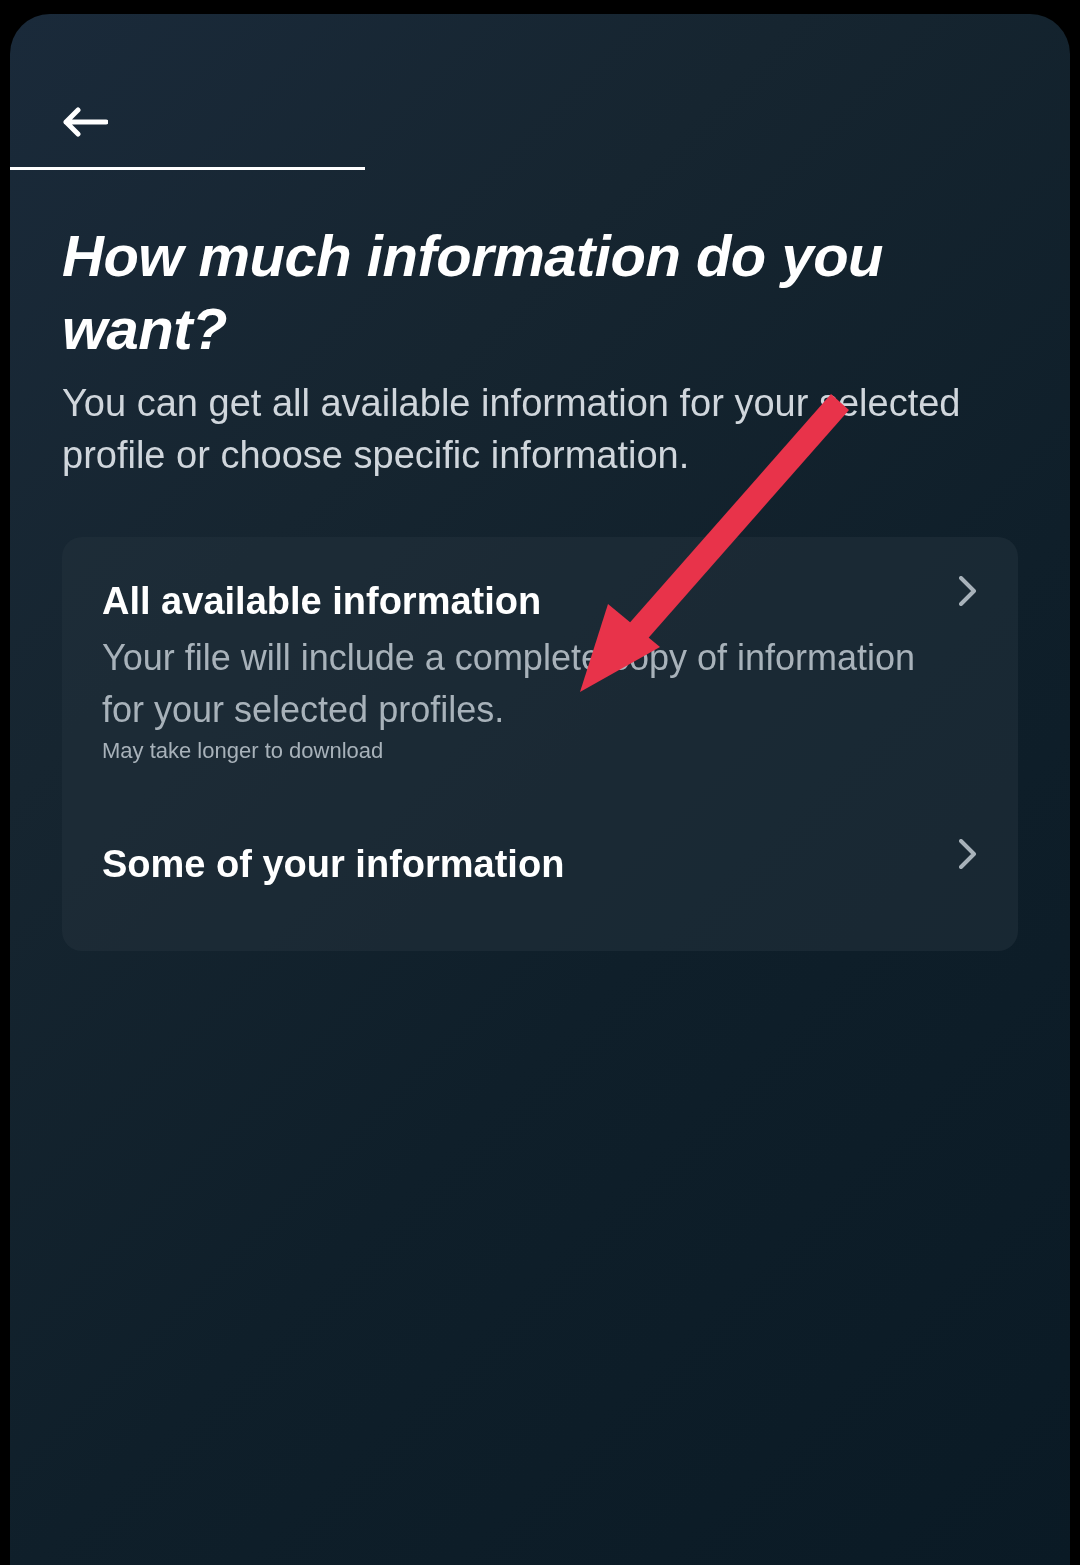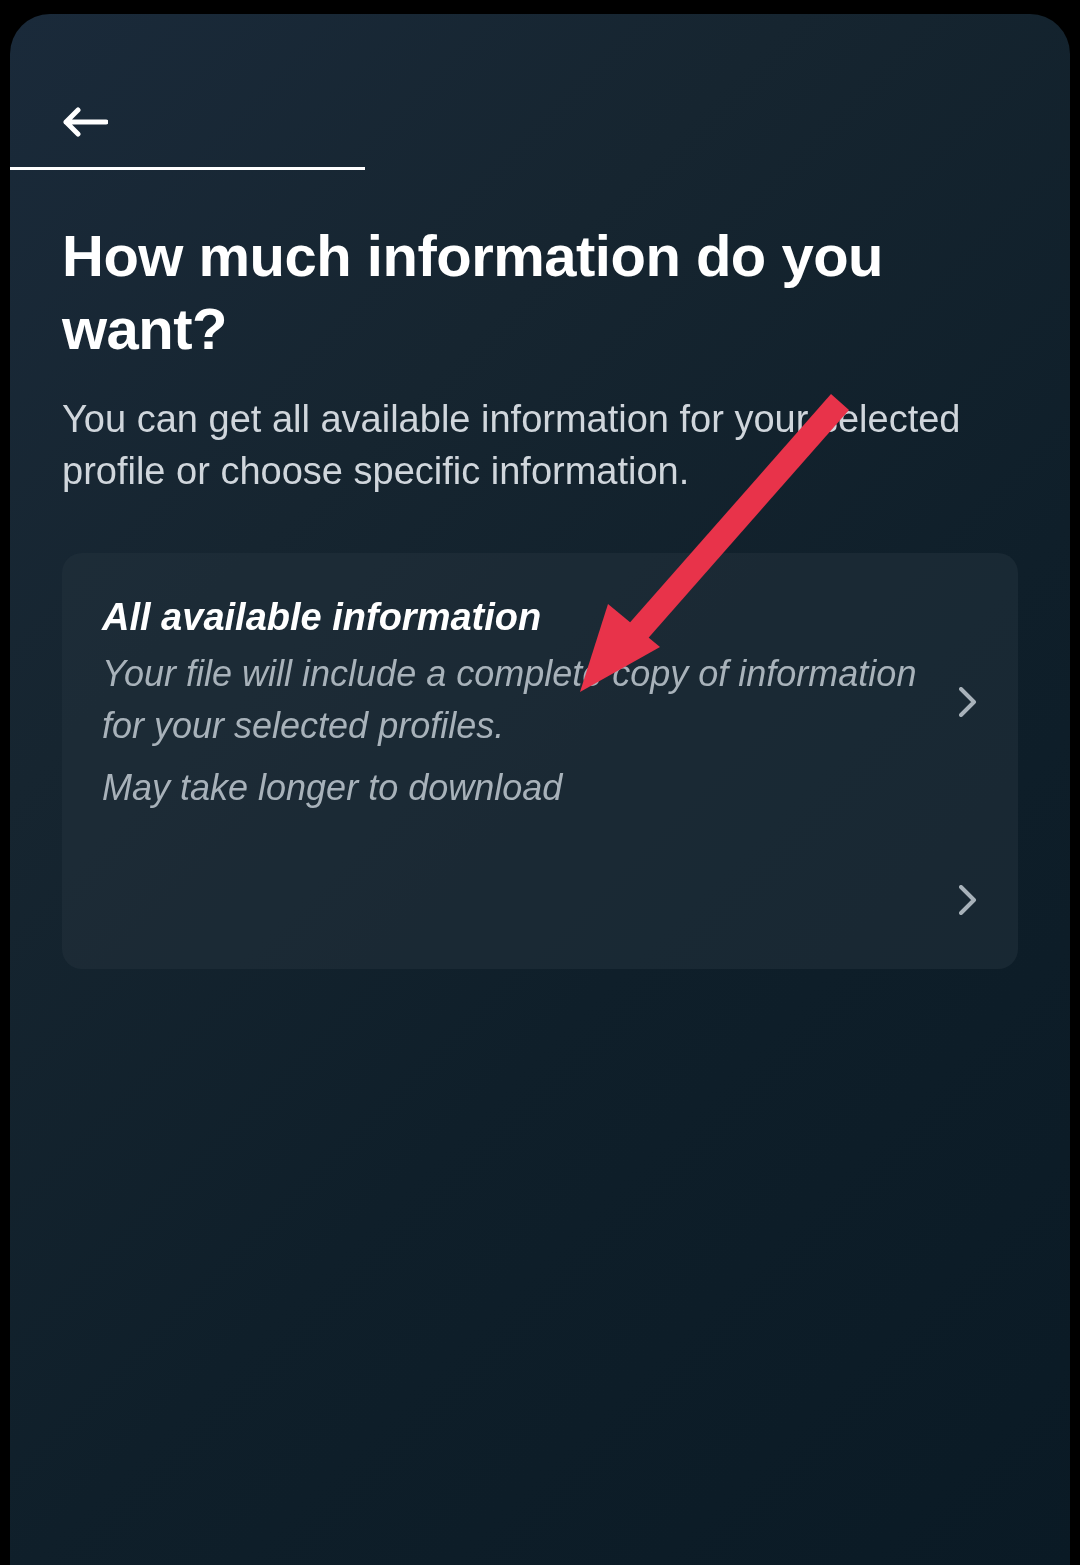--- a/index.html
+++ b/index.html
@@ -51,41 +51,41 @@
     }
     .content {
       padding: 50px 52px 0 52px;
     }
     .title {
       color: #fff;
       font-size: 58px;
       font-weight: 700;
       line-height: 1.25;
       letter-spacing: -0.5px;
-      margin-bottom: 28px;
+      margin-bottom: 12px;
+      font-style: italic;
     }
     .subtitle {
       color: #d0d6dc;
       font-size: 38px;
       font-weight: 400;
       line-height: 1.38;
       margin-bottom: 55px;
     }
     .options-container {
       background: rgba(35, 50, 60, 0.55);
       border-radius: 20px;
       padding: 35px 28px 50px 40px;
     }
     .option-row {
       display: flex;
-      align-items: center;
+      align-items: flex-start;
       justify-content: space-between;
       cursor: pointer;
       padding: 5px 0;
-      font-style: italic;
     }
     .option-row:first-child {
       margin-bottom: 65px;
     }
     .option-text {
       flex: 1;
       padding-right: 20px;
     }
     .option-title {
       color: #fff;
@@ -95,23 +95,23 @@
       margin-bottom: 6px;
     }
     .option-description {
       color: #a8b2ba;
       font-size: 36px;
       font-weight: 400;
       line-height: 1.45;
     }
     .option-note {
       color: #a8b2ba;
-      font-size: 36px;
+      font-size: 22px;
       font-weight: 400;
-      margin-top: 12px;
+      margin-top: 0;
       line-height: 1.3;
     }
     .chevron {
       flex-shrink: 0;
       width: 28px;
       height: 28px;
       display: flex;
       align-items: center;
       justify-content: center;
       margin-right: 8px;
@@ -154,20 +154,21 @@
         </div>
         <div class="chevron">
           <svg viewBox="0 0 18 30" fill="none">
             <path d="M2 2 L15 15 L2 28" stroke="#a8b2ba" stroke-width="4" stroke-linecap="round" stroke-linejoin="round"></path>
           </svg>
         </div>
       </div>
 
       <div class="option-row">
         <div class="option-text">
+          <div class="option-title">Some of your information</div>
         </div>
         <div class="chevron">
           <svg viewBox="0 0 18 30" fill="none">
             <path d="M2 2 L15 15 L2 28" stroke="#a8b2ba" stroke-width="4" stroke-linecap="round" stroke-linejoin="round"></path>
           </svg>
         </div>
       </div>
     </div>
   </div>
 

